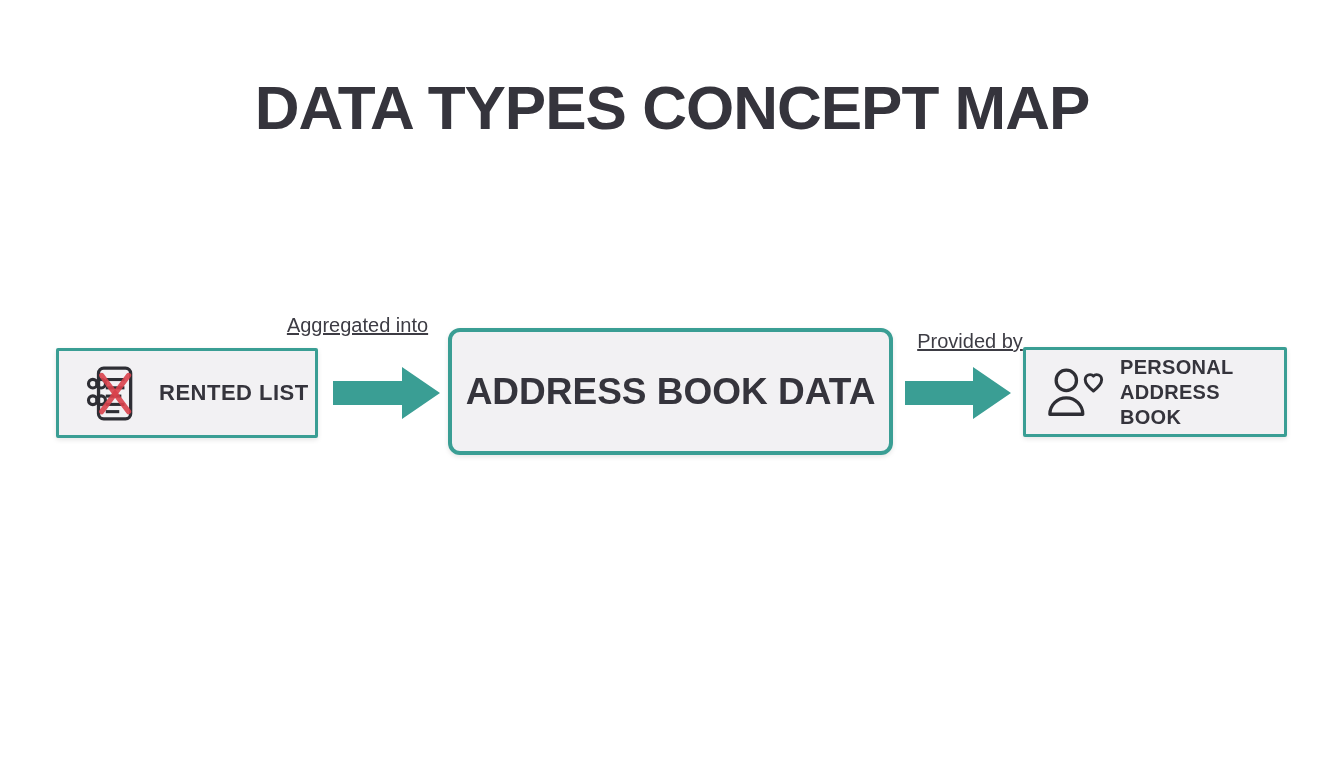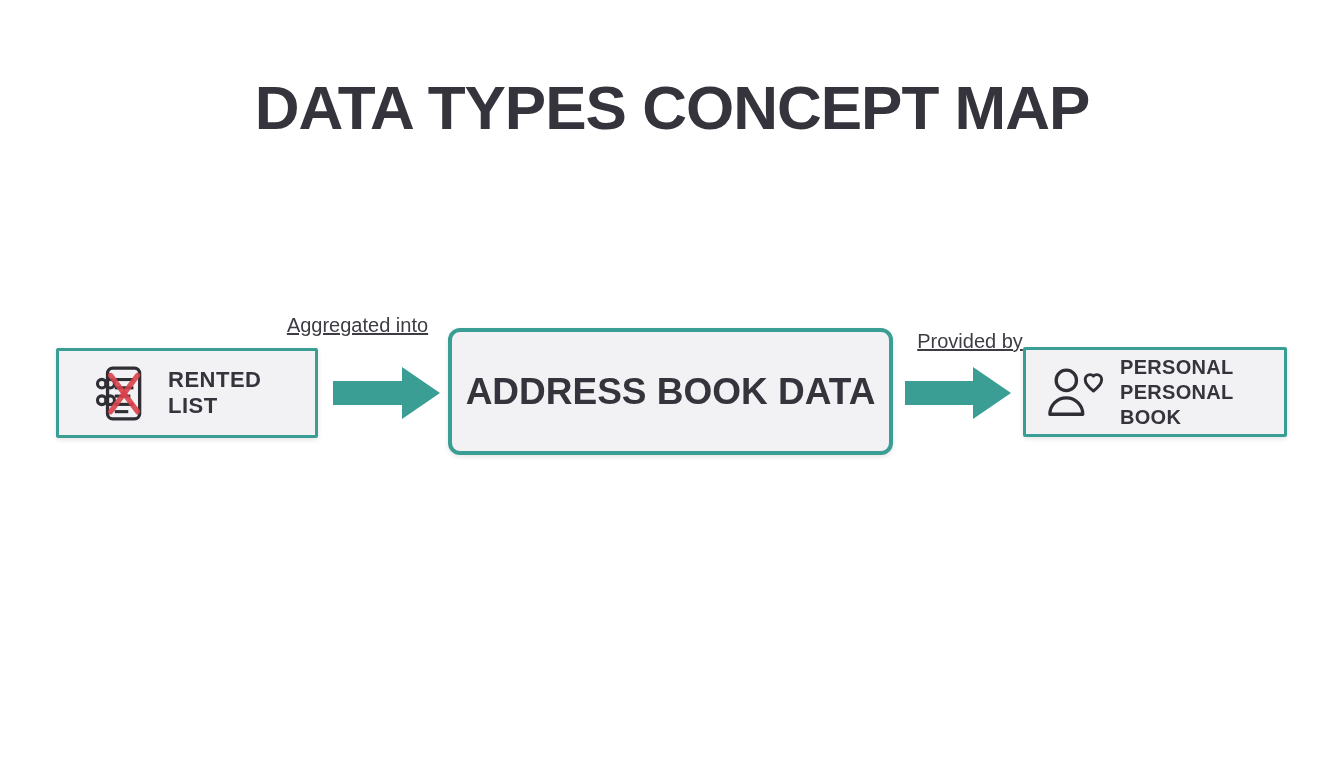--- a/index.html
+++ b/index.html
@@ -36,21 +36,21 @@
     position: absolute;
     background: var(--node-fill);
     border: 3px solid var(--node-border);
     border-radius: 2px;
     display: flex;
     align-items: center;
     box-shadow: 0 2px 5px rgba(0,0,0,0.10);
   }
   .node-rented {
     left: 56px; top: 348px; width: 262px; height: 90px;
-    padding-left: 33px; gap: 18px;
+    padding-left: 24px; gap: 18px;
   }
   .node-rented .node-label {
     font-size: 22px; font-weight: 700; color: var(--text-dark);
     letter-spacing: 0.5px;
   }
   .node-center {
     left: 448px; top: 328px; width: 445px; height: 127px;
     border-width: 4px; border-radius: 12px;
     justify-content: center;
   }
@@ -130,17 +130,17 @@
   <div class="node node-personal">
     <span>
       <svg class="icon-svg" width="60" height="52" viewBox="0 0 62 52" fill="none">
         <circle cx="21" cy="14" r="10.5" stroke="var(--icon-stroke)" stroke-width="3.4"></circle>
         <path d="M4 49 a17 17 0 0 1 34 0 z" stroke="var(--icon-stroke)" stroke-width="3.4" stroke-linejoin="round" fill="none"></path>
         <path d="M49 25 C43 20.5 40.5 17 40.5 13.2 C40.5 10.3 42.8 8 45.7 8 C47 8 48.2 8.6 49 9.6 C49.8 8.6 51 8 52.3 8 C55.2 8 57.5 10.3 57.5 13.2 C57.5 17 55 20.5 49 25 Z" stroke="var(--icon-stroke)" stroke-width="3" stroke-linejoin="round" fill="none"></path>
       </svg>
     </span>
     <span class="node-label">
       <div>PERSONAL</div>
-      <div>PERSONAL BOOK</div>
+      <div>ADDRESS BOOK</div>
     </span>
   </div>
 
 </div>
 
 </body></html>

